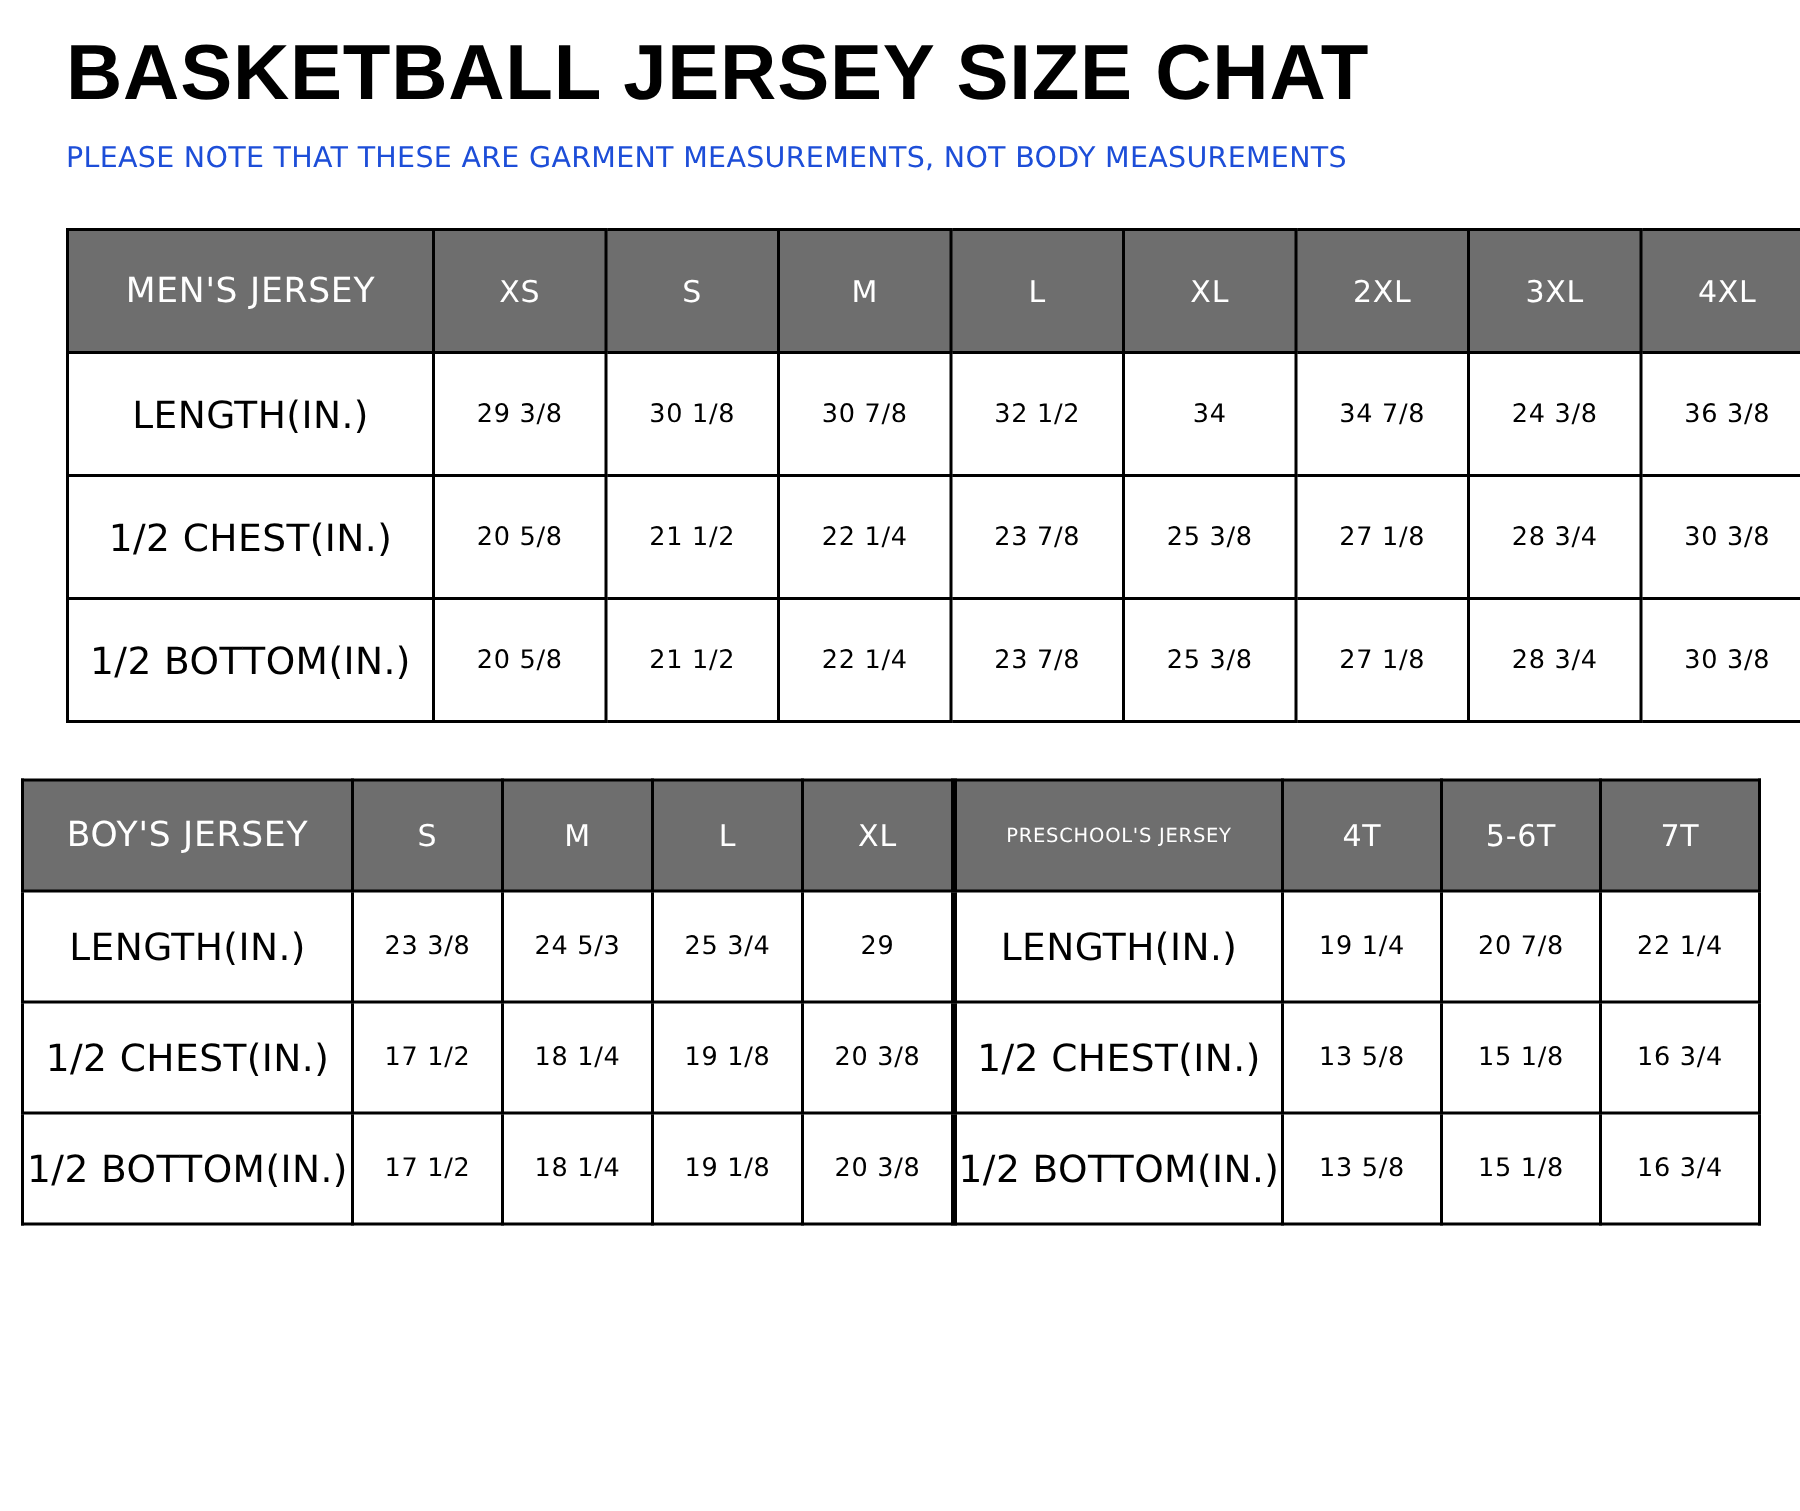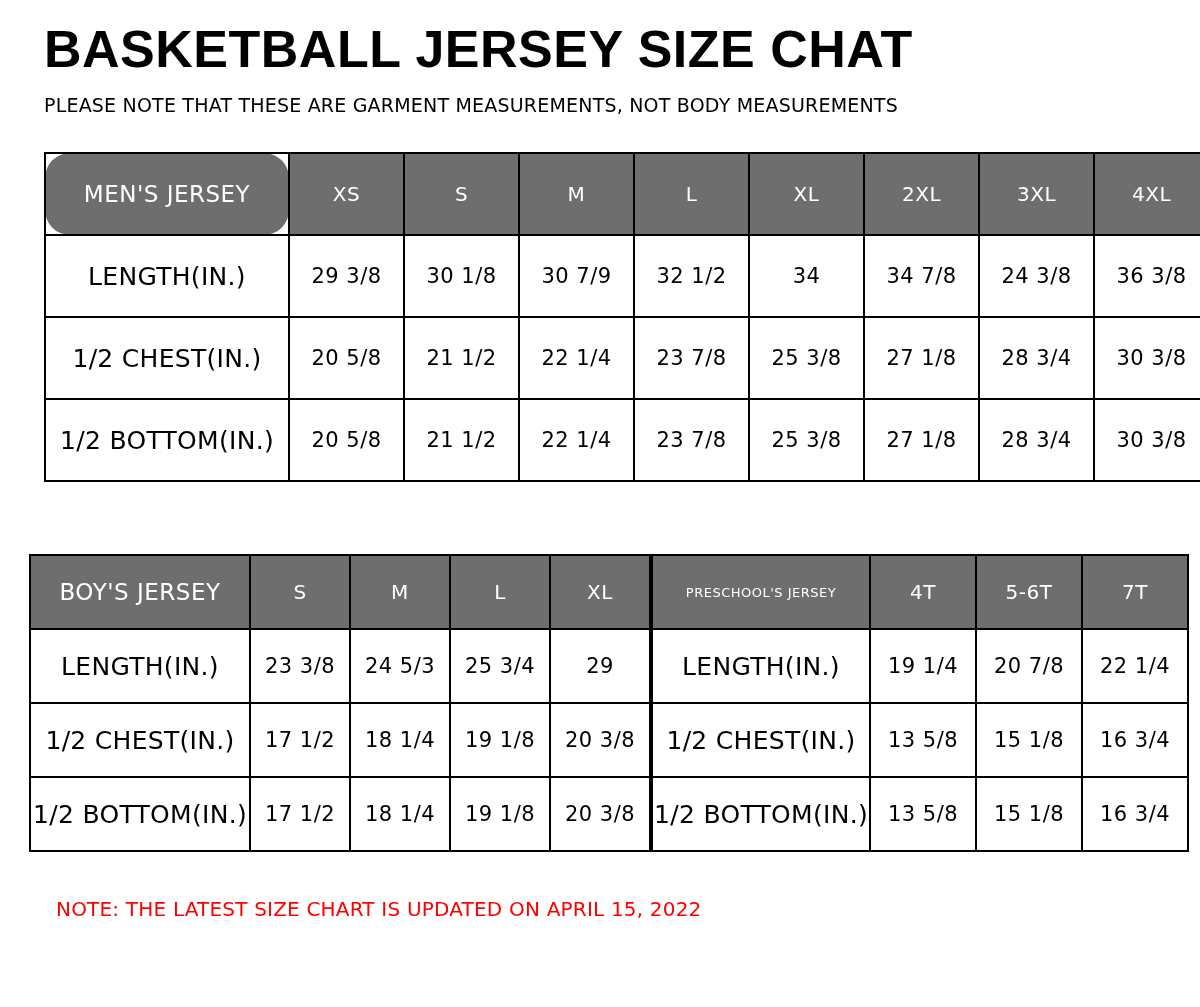--- a/index.html
+++ b/index.html
@@ -25,21 +25,21 @@
   .title {
     font-family: "Liberation Sans", sans-serif;
     font-size: 52px;
     font-weight: bold;
     letter-spacing: 0.5px;
     margin: 22px 0 12px 22px;
     line-height: 1.05;
     color: #000;
   }
   .note-top {
-    color: #000000;
+    color: #1d4ed8;
     font-family: "DejaVu Sans", sans-serif;
     font-size: 19px;
     letter-spacing: 0.2px;
     margin: 16px 0 0 22px;
     line-height: 1.35;
     max-width: 900px;
   }
 
   table {
     border-collapse: collapse;
@@ -63,39 +63,39 @@
   .hdr td.rowlabel {
     font-size: 23px;
     letter-spacing: 0.5px;
   }
   td.rowlabel {
     font-size: 25px;
     letter-spacing: 0.3px;
     text-align: center;
   }
   td.val {
-    font-size: 21px;
+    font-size: 17px;
     letter-spacing: 0.5px;
   }
 
   
   #mens-table {
     margin: 34px 0 0 22px;
     width: 1130px;
   }
   #mens-table td { height: 78px; }
-  #mens-table .c0 { width: 240px; border-radius: 25px; }
+  #mens-table .c0 { width: 240px; }
   #mens-table .c  { width: 111px; }
 
   
   .lower {
     display: flex;
-    margin: 72px 0 0 22px;
+    margin: 37px 0 0 22px;
     width: 1130px;
-    justify-content: center;
+    justify-content: flex-end;
   }
   #boys-table { width: 600px; }
   #boys-table td { height: 70px; }
   #boys-table .c0 { width: 216px; }
   #boys-table .c  { width: 96px; }
 
   #pre-table { width: 520px; }
   #pre-table td { height: 70px; }
   #pre-table .c0 { width: 214px; }
   #pre-table .c  { width: 102px; }
@@ -129,21 +129,21 @@
       <td class="c">L</td>
       <td class="c">XL</td>
       <td class="c">2XL</td>
       <td class="c">3XL</td>
       <td class="c">4XL</td>
     </tr>
     <tr>
       <td class="rowlabel">LENGTH(IN.)</td>
       <td class="val">29  3/8</td>
       <td class="val">30  1/8</td>
-      <td class="val">30  7/9</td>
+      <td class="val">30  7/8</td>
       <td class="val">32  1/2</td>
       <td class="val">34</td>
       <td class="val">34  7/8</td>
       <td class="val">24  3/8</td>
       <td class="val">36  3/8</td>
     </tr>
     <tr>
       <td class="rowlabel">1/2  CHEST(IN.)</td>
       <td class="val">20  5/8</td>
       <td class="val">21  1/2</td>
@@ -228,16 +228,15 @@
         <td class="val">13  5/8</td>
         <td class="val">15  1/8</td>
         <td class="val">16  3/4</td>
       </tr>
     </tbody>
       </table>
 
   </div>
 
   <div class="note-bottom">
-    <div>NOTE: THE LATEST SIZE CHART IS UPDATED ON APRIL 15, 2022</div>
   </div>
 
 </div>
 
 </body></html>

